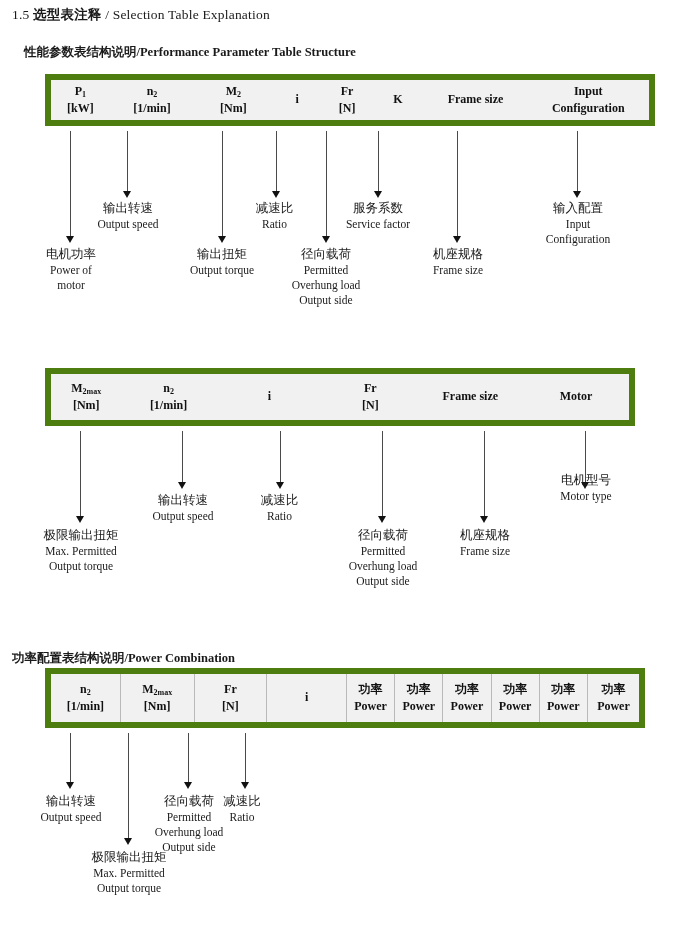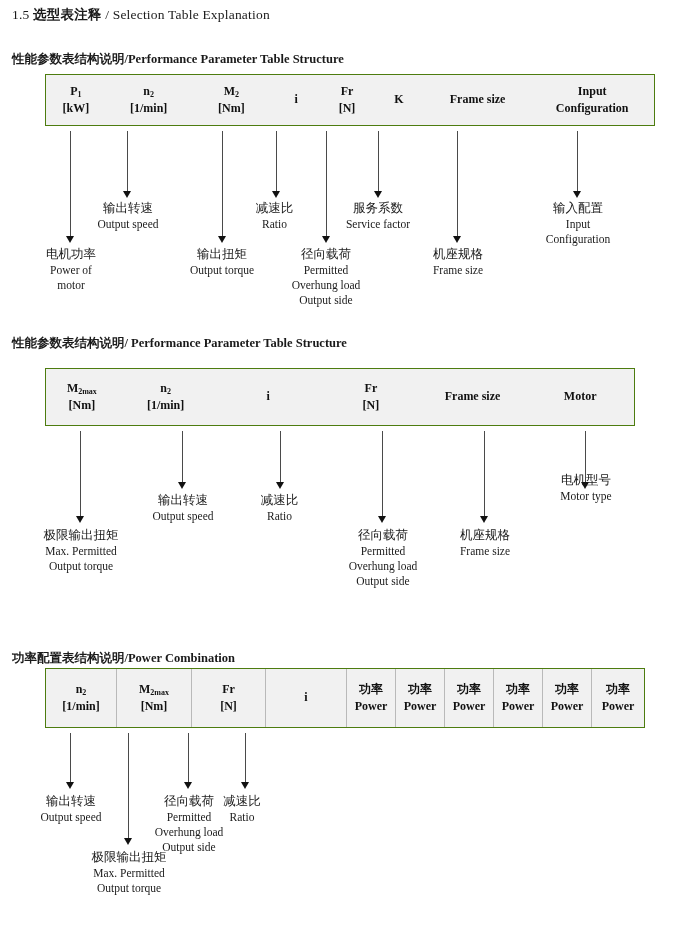--- a/index.html
+++ b/index.html
@@ -49,21 +49,21 @@
     font-family:"Liberation Serif","DejaVu Serif",serif;
     font-weight:700;
     font-size:12.5px;
   }
 
   
   .tbl{
     position:absolute;
     box-sizing:border-box;
     background:#f1f1f1;
-    border:1px solid #4d7c0f;
+    border:6px solid #4d7c0f;
     display:flex;
   }
   .tbl.split > .cell + .cell{border-left:1px solid #b9b9b9;}
   .cell{
     box-sizing:border-box;
     display:flex;
     flex-direction:column;
     align-items:center;
     justify-content:center;
     text-align:center;
@@ -125,21 +125,21 @@
 
 <div class="page">
 
   <div class="h-main" style="left:12px;top:6px;">
     <span class="num">1.5</span>
     <span class="cn">选型表注释</span>
     <span class="num">/</span>
     <span class="en">Selection Table Explanation</span>
   </div>
 
-  <div class="h-sec" style="left:12px;top:44px;margin-top:7px;">
+  <div class="h-sec" style="left:24px;top:44px;">
     <span class="cn">性能参数表结构说明</span><span class="en">/</span><span class="en">Performance Parameter Table Structure</span>
   </div>
 
   <div class="tbl" style="left:45px;top:74px;width:610px;height:52px;">
     <div class="cell" style="width:60px;">
       <span class="l1">P<sub>1</sub></span>
       <span class="l2">[kW]</span>
     </div>
     <div class="cell" style="width:86px;">
       <span class="l1">n<sub>2</sub></span>
@@ -231,23 +231,20 @@
   <div class="lbl" style="left:403px;top:246px;width:110px;">
     <span class="cn">机座规格</span>
     <span class="en">Frame size</span>
   </div>
   <div class="lbl" style="left:518px;top:200px;width:120px;text-align:center;">
     <span class="cn">输入配置</span>
     <span class="en">Input</span>
     <span class="en">Configuration</span>
   </div>
 
-  <div class="h-sec" style="left:12px;top:335px;">
-    <span class="cn">性能参数表结构说明</span><span class="en">/</span> <span class="en">Performance Parameter Table Structure</span>
-  </div>
 
   <div class="tbl" style="left:45px;top:368px;width:590px;height:58px;">
     <div class="cell" style="width:72px;">
       <span class="l1">M<sub>2max</sub></span>
       <span class="l2">[Nm]</span>
     </div>
     <div class="cell" style="width:96px;">
       <span class="l1">n<sub>2</sub></span>
       <span class="l2">[1/min]</span>
     </div>

